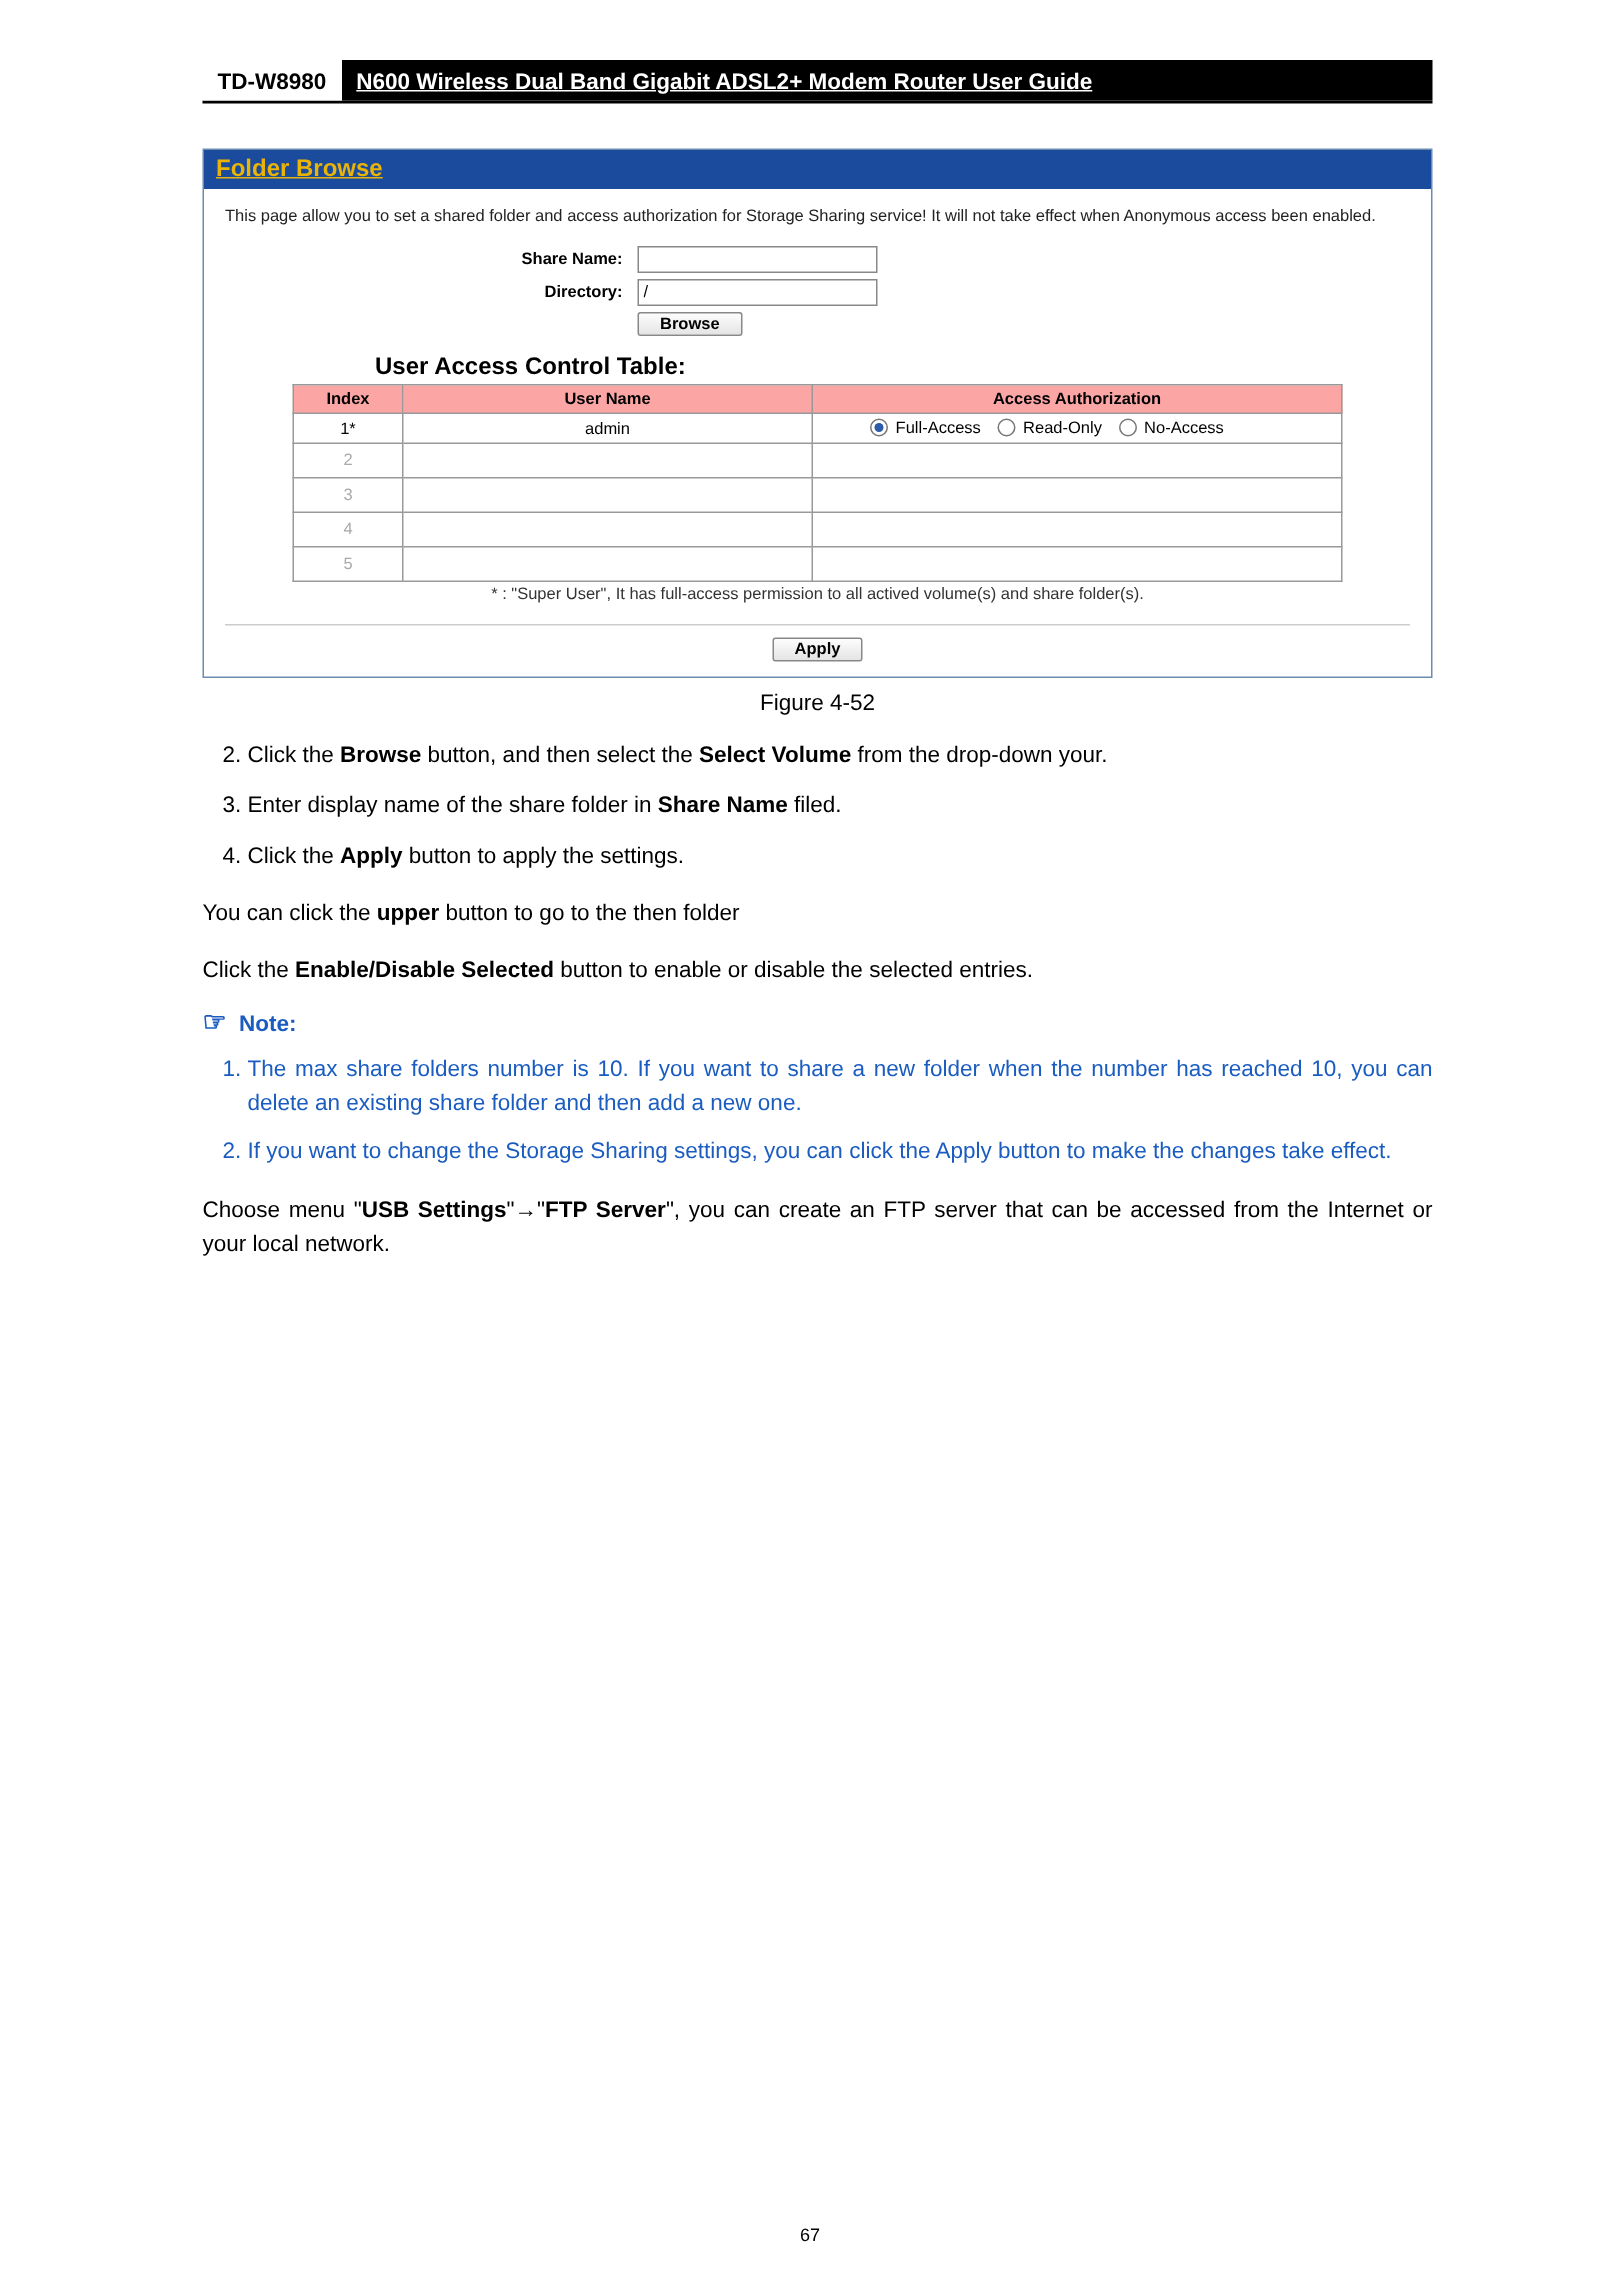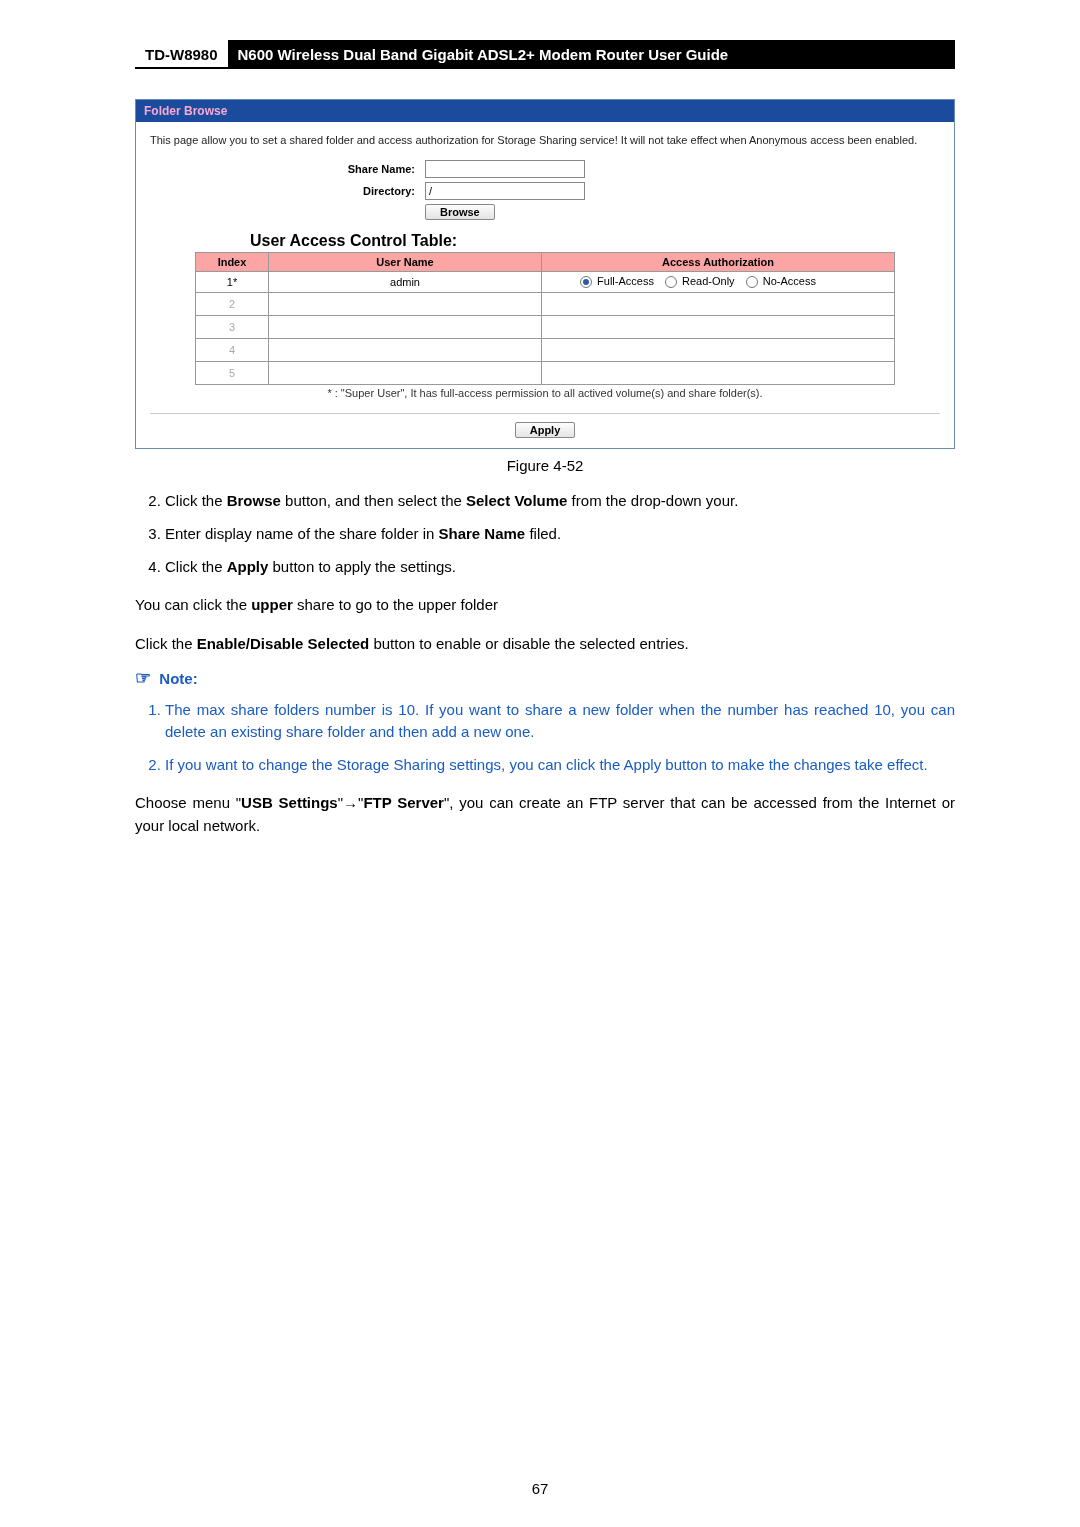--- a/index.html
+++ b/index.html
@@ -31,33 +31,35 @@
   font-size: 15px;
   color: #000;
 }
 .desc-box {
   background: #000;
   color: #fff;
   padding: 6px 10px 4px 10px;
   font-weight: bold;
   font-size: 15px;
   flex: 1;
+  text-decoration: underline;
 }
 .screenshot {
   border: 1px solid #6a8cb0;
   font-size: 11px;
   color: #000;
   margin-bottom: 8px;
 }
 .shot-header {
   background: #1a4b9c;
-  color: #f9a8d4;
+  color: #eab308;
   font-weight: bold;
   padding: 4px 8px;
-  font-size: 12px;
+  font-size: 16px;
+  text-decoration: underline;
 }
 .shot-body {
   padding: 12px 14px 10px 14px;
 }
 .shot-desc {
   font-size: 11px;
   margin-bottom: 14px;
   color: #222;
 }
 .form-row {
@@ -164,21 +166,21 @@
   margin-bottom: 8px;
   text-align: justify;
 }
 .section-heading {
   font-weight: bold;
   font-size: 16px;
   margin: 16px 0 14px 0;
 }
 .page-num {
   text-align: center;
-  font-size: 15px;
+  font-size: 12px;
   position: absolute;
   bottom: 30px;
   left: 0;
   right: 0;
 }
 .radio-fake {
   display: inline-block;
   width: 10px;
   height: 10px;
   border: 1px solid #777;
@@ -286,21 +288,21 @@
       </li>
       <li>
         <span>Enter display name of the share folder in </span><b>Share Name</b><span> filed.</span>
       </li>
       <li>
         <span>Click the </span><b>Apply </b><span>button to apply the settings.</span>
       </li>
     </ol>
 
     <p>
-      <span>You can click the </span><b>upper</b><span> share to go to the upper folder</span>
+      <span>You can click the </span><b>upper</b><span> button to go to the then folder</span>
     </p>
     <p>
       <span>Click the </span><b>Enable/Disable Selected</b><span> button to enable or disable the selected entries.</span>
     </p>
 
     <div class="note-header">
       <span class="note-pointer">☞</span>
       <span>Note:</span>
     </div>
     <ol class="note-list">

